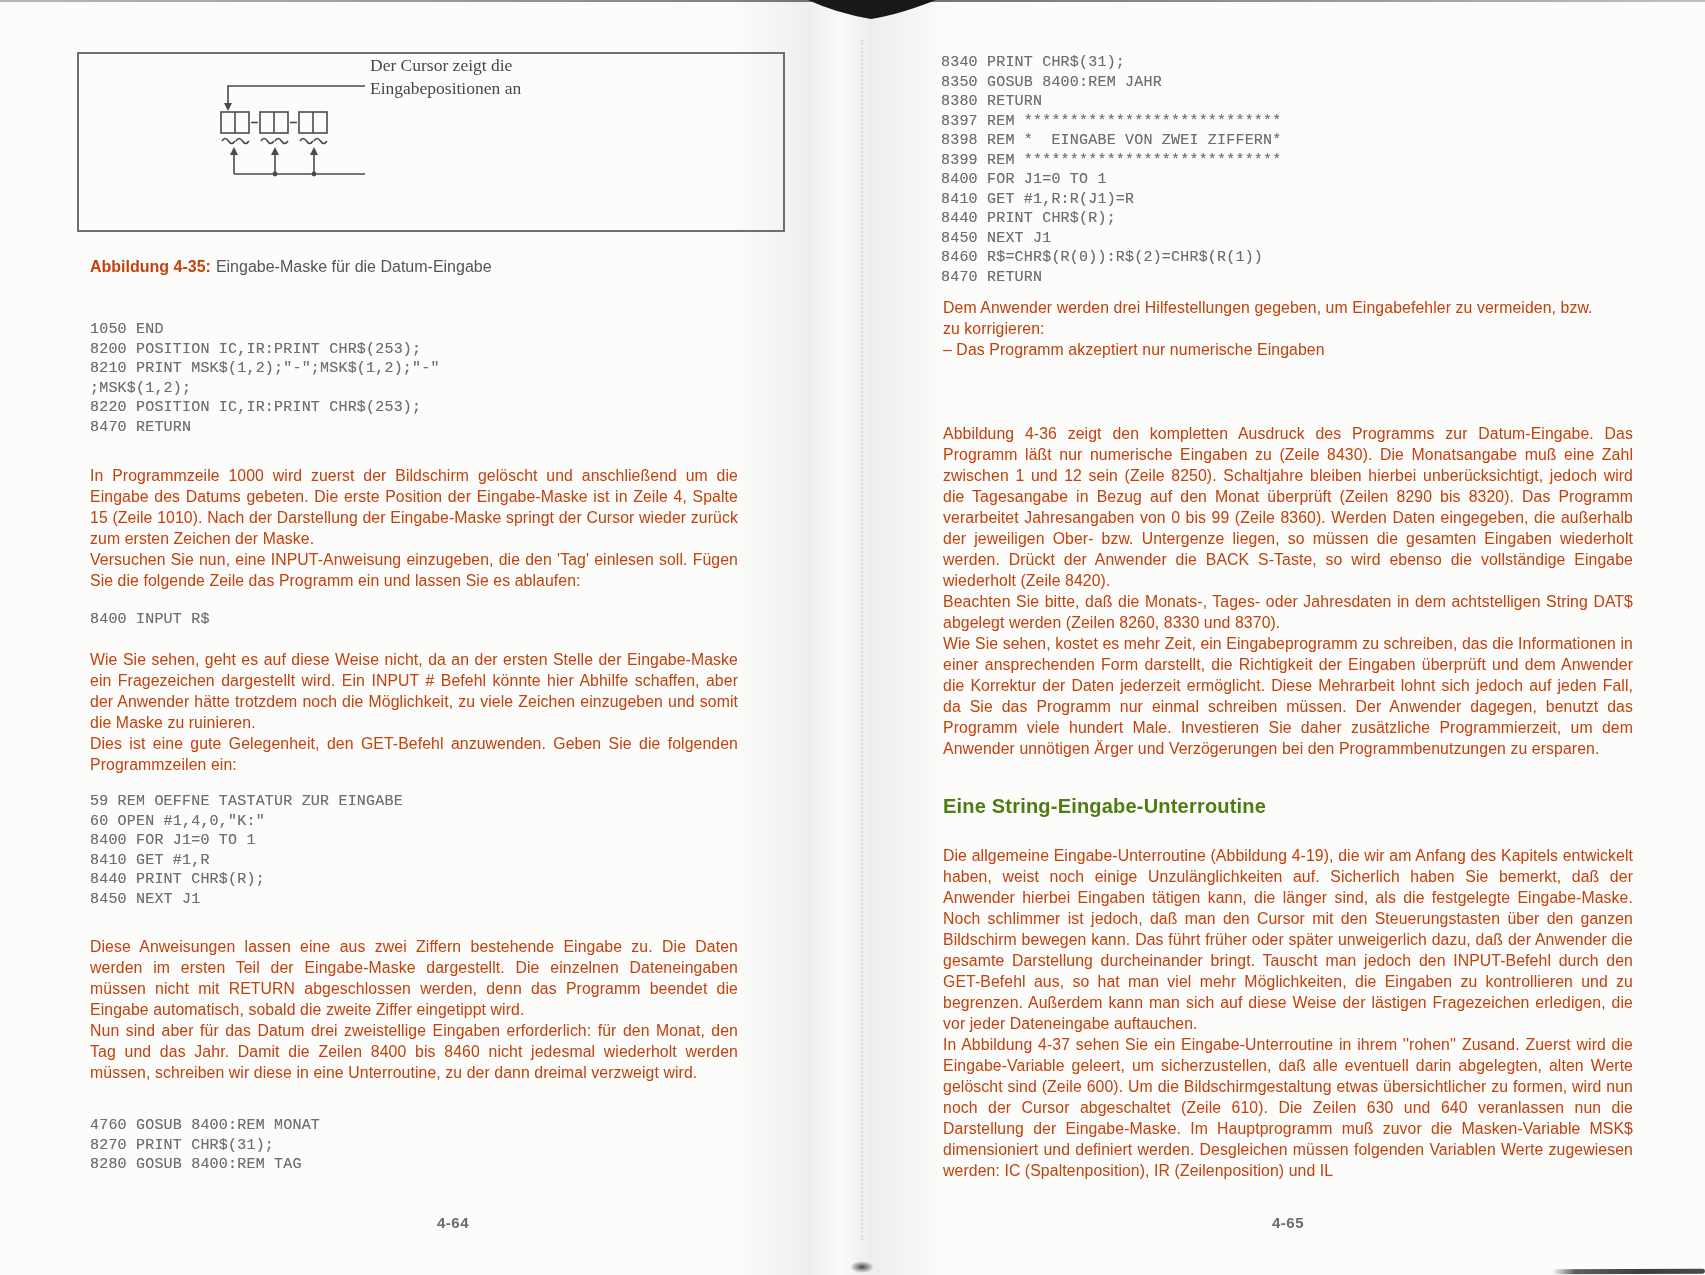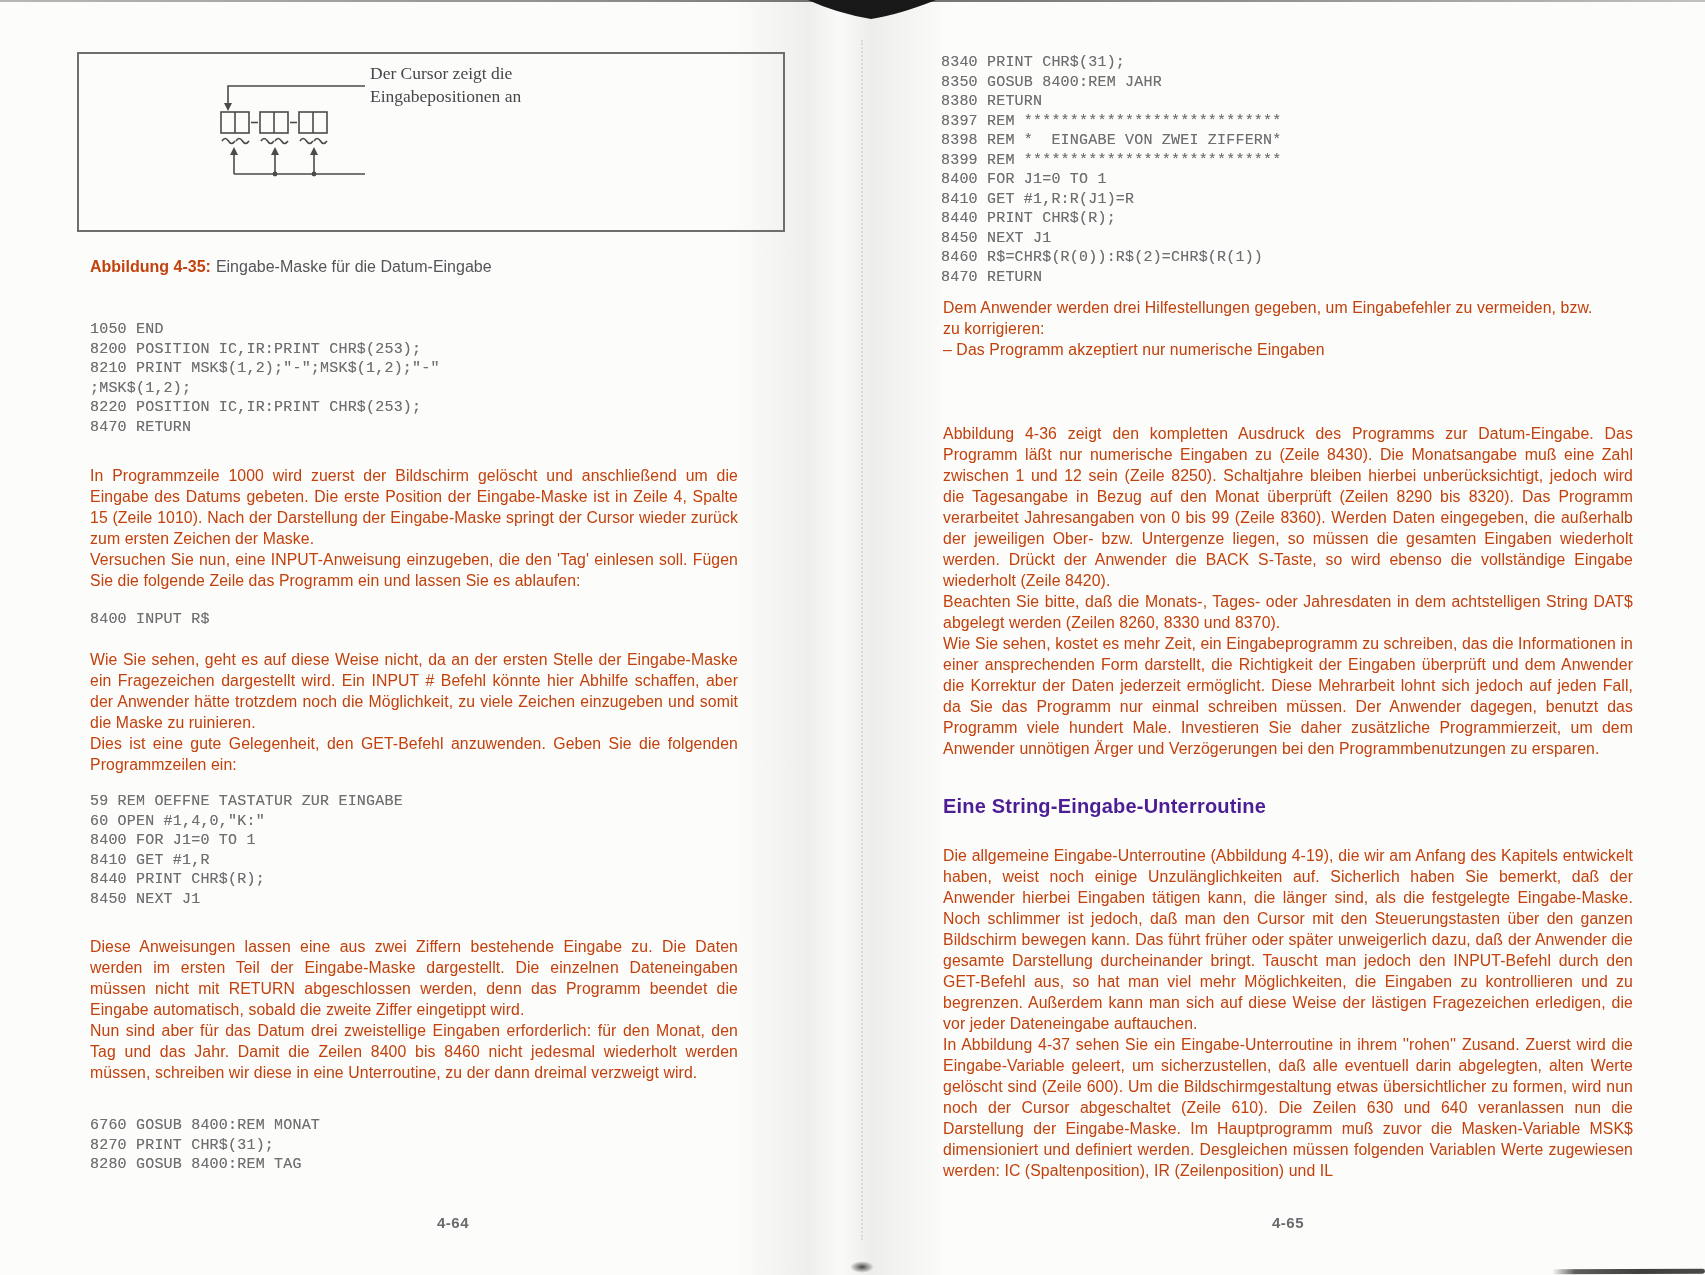--- a/index.html
+++ b/index.html
@@ -29,21 +29,21 @@
   }
   .code{
     font-family:"Liberation Mono","DejaVu Sans Mono",monospace;
     font-size:15px;line-height:19.5px;color:#6e6f71;letter-spacing:0.2px;
     text-shadow:0 0 0.5px rgba(110,110,110,0.55);
   }
   .code-line{white-space:pre;}
   .caption{font-size:16px;color:#54555a;}
   .caption b{color:#c2410c;}
   .caption .caption-text{margin-left:5px;}
-  .heading{font-size:20px;font-weight:bold;color:#4c1d95;letter-spacing:0.2px;}
+  .heading{font-size:20px;font-weight:bold;color:#4d7c0f;letter-spacing:0.2px;}
   .page-number{font-size:15px;color:#686a6d;letter-spacing:0.5px;font-weight:bold;}
   
   .figure-box{
     position:absolute;left:77px;top:52px;width:704px;height:176px;
     border:2px solid #6e6e6c;background:transparent;
   }
   .diagram-label{
     position:absolute;font-family:"Liberation Serif",serif;font-size:17.5px;
     line-height:23px;color:#46474a;white-space:pre-line;
   }
@@ -93,21 +93,21 @@
         <line x1="155" y1="120" x2="286" y2="120"></line>
         <line x1="155" y1="120" x2="155" y2="100"></line>
         <line x1="196" y1="120" x2="196" y2="100"></line>
         <line x1="235" y1="120" x2="235" y2="100"></line>
         <path d="M151,101 L159,101 L155,93 Z" fill="#4a4a4a" stroke="none"></path>
         <path d="M192,101 L200,101 L196,93 Z" fill="#4a4a4a" stroke="none"></path>
         <path d="M231,101 L239,101 L235,93 Z" fill="#4a4a4a" stroke="none"></path>
         <circle cx="196" cy="120" r="2.4" fill="#4a4a4a" stroke="none"></circle>
         <circle cx="235" cy="120" r="2.4" fill="#4a4a4a" stroke="none"></circle>
       </svg>
-      <div class="diagram-label" style="left:291px;top:8px;">Der Cursor zeigt die
+      <div class="diagram-label" style="left:291px;top:0;">Der Cursor zeigt die
 Eingabepositionen an</div>
     </div>
 
     <div class="abs caption" style="left:90px;top:258px;width:648px;">
       <b>Abbildung 4-35:</b><span class="caption-text">Eingabe-Maske für die Datum-Eingabe</span>
     </div>
 
     <div class="abs code" style="left:90px;top:320px;">
         <div class="code-line">1050 END</div>
         <div class="code-line">8200 POSITION IC,IR:PRINT CHR$(253);</div>
@@ -133,21 +133,21 @@
         <div class="code-line">8400 FOR J1=0 TO 1</div>
         <div class="code-line">8410 GET #1,R</div>
         <div class="code-line">8440 PRINT CHR$(R);</div>
         <div class="code-line">8450 NEXT J1</div>
       </div>
 
     <div class="abs body-text" style="left:90px;top:936px;width:648px;">Diese Anweisungen lassen eine aus zwei Ziffern bestehende Eingabe zu. Die Daten werden im ersten Teil der Eingabe-Maske dargestellt. Die einzelnen Dateneingaben müssen nicht mit RETURN abgeschlossen werden, denn das Programm beendet die Eingabe automatisch, sobald die zweite Ziffer eingetippt wird.
 Nun sind aber für das Datum drei zweistellige Eingaben erforderlich: für den Monat, den Tag und das Jahr. Damit die Zeilen 8400 bis 8460 nicht jedesmal wiederholt werden müssen, schreiben wir diese in eine Unterroutine, zu der dann dreimal verzweigt wird.</div>
 
     <div class="abs code" style="left:90px;top:1116px;">
-        <div class="code-line">6760 GOSUB 8400:REM MONAT</div>
+        <div class="code-line">4760 GOSUB 8400:REM MONAT</div>
         <div class="code-line">8270 PRINT CHR$(31);</div>
         <div class="code-line">8280 GOSUB 8400:REM TAG</div>
       </div>
 
     <div class="abs page-number" style="left:437px;top:1214px;">4-64</div>
   </div>
 
   <div>
 
     <div class="abs code" style="left:941px;top:53px;">

